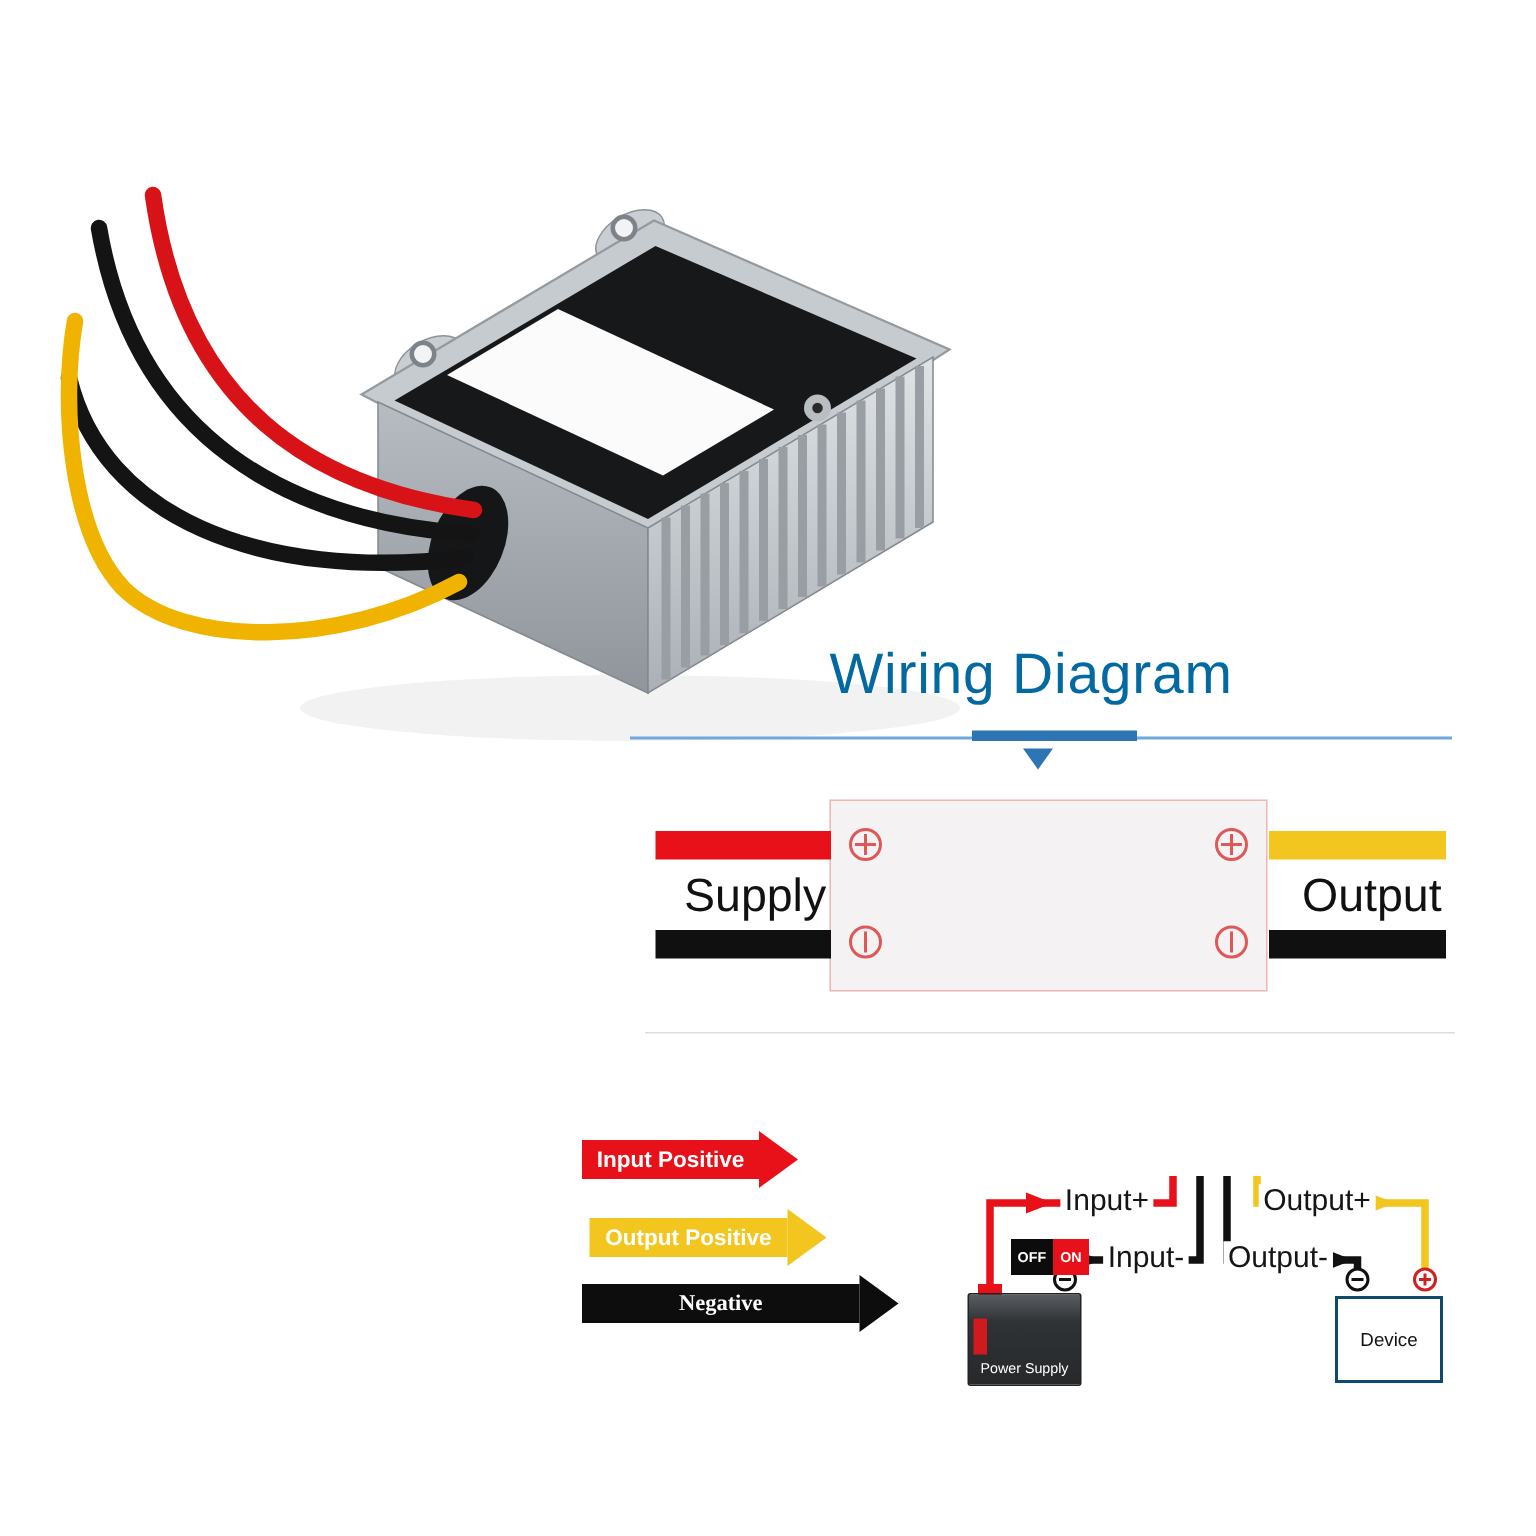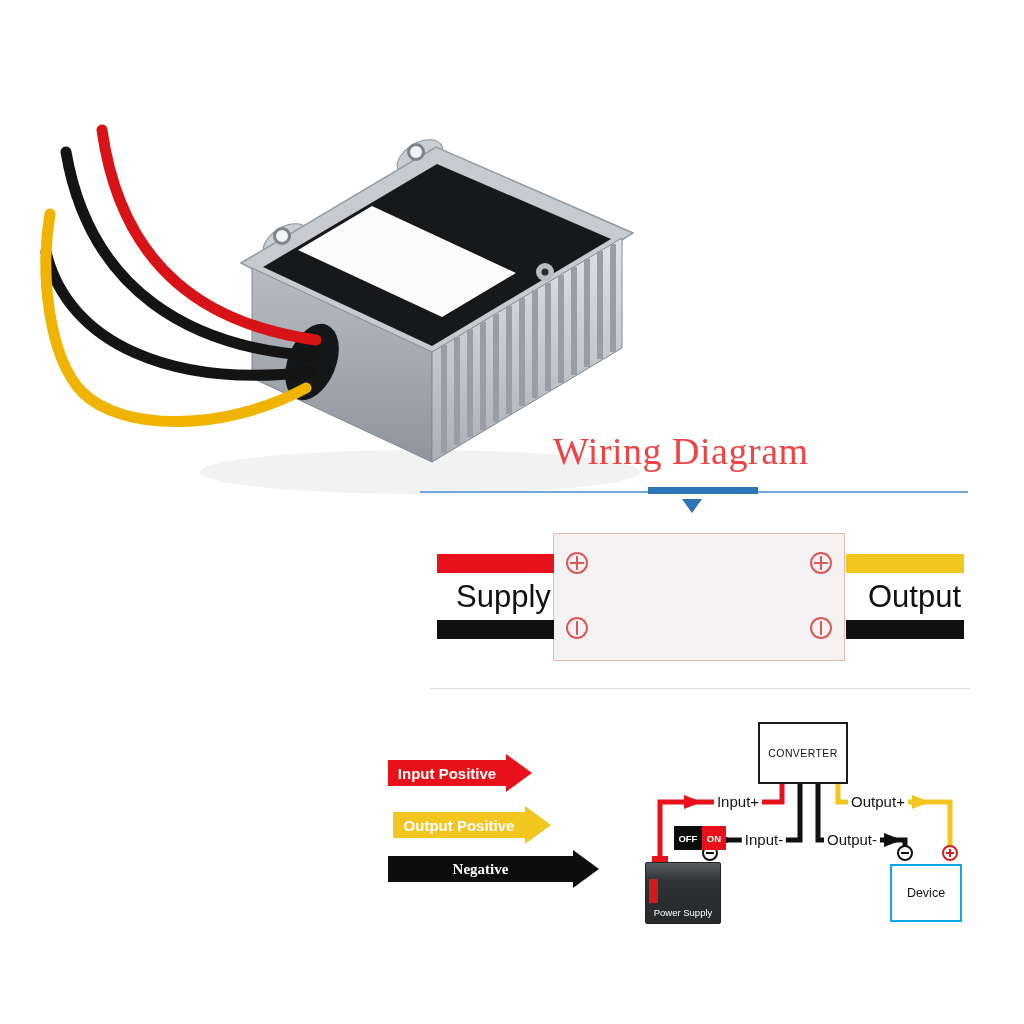--- a/index.html
+++ b/index.html
@@ -3,21 +3,21 @@
 <meta charset="utf-8">
 <style>
   html,body{margin:0;padding:0;background:#ffffff;}
   .canvas{position:relative;width:1024px;height:1024px;background:#ffffff;overflow:hidden;
           font-family:"Liberation Sans",sans-serif;color:#111;}
 
   
   .photo{position:absolute;left:20px;top:100px;width:640px;height:400px;}
 
   
-  .heading{position:absolute;left:553px;top:429px;font-size:38px;letter-spacing:.5px;color:#ef4444;font-family:Liberation Serif, serif;}
+  .heading{position:absolute;left:553px;top:429px;font-size:38px;letter-spacing:.5px;color:#0369a1;}
   .underline-thin{position:absolute;left:420px;top:491px;width:548px;height:2px;background:#6fa8dc;}
   .underline-thick{position:absolute;left:648px;top:487px;width:110px;height:7px;background:#2e75b5;}
   .underline-arrow{position:absolute;left:682px;top:499px;width:0;height:0;
       border-left:10px solid transparent;border-right:10px solid transparent;border-top:14px solid #2e75b5;}
 
   
   .panel{position:absolute;left:553px;top:533px;width:292px;height:128px;background:#f4f2f2;
          border:1px solid #f0b6b6;box-sizing:border-box;}
   .terminal{position:absolute;width:22px;height:22px;border:2px solid #e05757;border-radius:50%;box-sizing:border-box;}
   .terminal::before{content:"";position:absolute;left:50%;top:2px;bottom:2px;width:2px;margin-left:-1px;background:#e05757;}
@@ -43,24 +43,24 @@
       border:2px solid #1a1a1a;box-sizing:border-box;display:flex;align-items:center;justify-content:center;
       font-size:10.5px;letter-spacing:.4px;}
   .switch{position:absolute;left:634px;top:826px;width:52px;height:24px;display:flex;
       font-size:9.5px;font-weight:700;color:#fff;margin-left:40px;}
   .switch .off{flex:1.15;background:#0c0c0c;display:flex;align-items:center;justify-content:center;}
   .switch .on{flex:1;background:#e8111a;display:flex;align-items:center;justify-content:center;}
   .psu{position:absolute;left:645px;top:862px;width:76px;height:62px;box-sizing:border-box;
       background:linear-gradient(#5a5e62,#303336 30%,#26282a);border:1px solid #222;border-radius:2px;text-decoration:underline;}
   .psu-stripe{position:absolute;left:3px;top:16px;width:9px;height:24px;background:#d11920;}
   .psu-label{position:absolute;left:0;right:0;bottom:5px;text-align:center;color:#fff;font-size:9.5px;}
-  .device{position:absolute;left:890px;top:864px;width:72px;height:58px;background:#fff;border:2px solid #0ea5e9;
+  .device{position:absolute;left:890px;top:864px;width:72px;height:58px;background:#fff;border:2px solid #0c4a6e;
       box-sizing:border-box;display:flex;align-items:center;justify-content:center;font-size:12.5px;}
   .wlabel{position:absolute;transform:translate(-50%,-50%);background:#fff;padding:0 3px;
-      font-size:15px;color:#151515;white-space:nowrap;}
+      font-size:20px;color:#151515;white-space:nowrap;}
 </style>
 </head>
 <body>
 
 <div class="canvas">
 
   <svg class="photo" viewBox="0 0 640 400">
     <defs>
       <linearGradient id="gL" x1="0" y1="0" x2="0" y2="1">
         <stop offset="0" stop-color="#b6bcc2"></stop>
@@ -144,23 +144,20 @@
       <circle cx="905" cy="853" r="7" fill="#fff" stroke="#111" stroke-width="2"></circle>
       <line x1="901" y1="853" x2="909" y2="853" stroke="#111" stroke-width="2"></line>
     </g>
     <g>
       <circle cx="950" cy="853" r="7" fill="#fff" stroke="#d02020" stroke-width="2"></circle>
       <line x1="946" y1="853" x2="954" y2="853" stroke="#d02020" stroke-width="2"></line>
       <line x1="950" y1="849" x2="950" y2="857" stroke="#d02020" stroke-width="2"></line>
     </g>
   </svg>
 
-  <div class="converter-box">
-    <span>CONVERTER</span>
-  </div>
 
   <div class="switch">
     <span class="off">OFF</span>
     <span class="on">ON</span>
   </div>
 
   <div class="psu">
     <span class="psu-stripe"></span>
     <span class="psu-label">Power Supply</span>
   </div>

